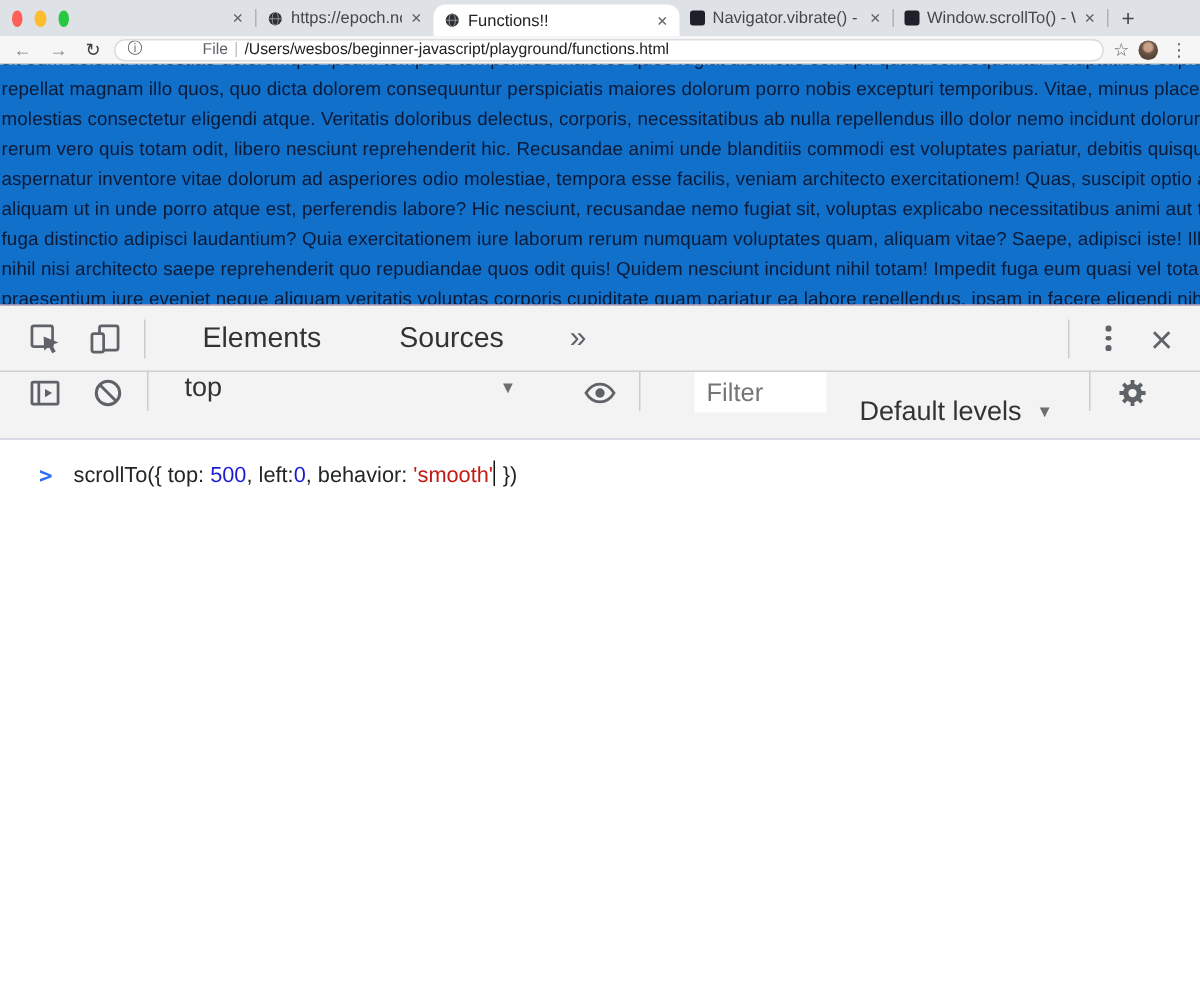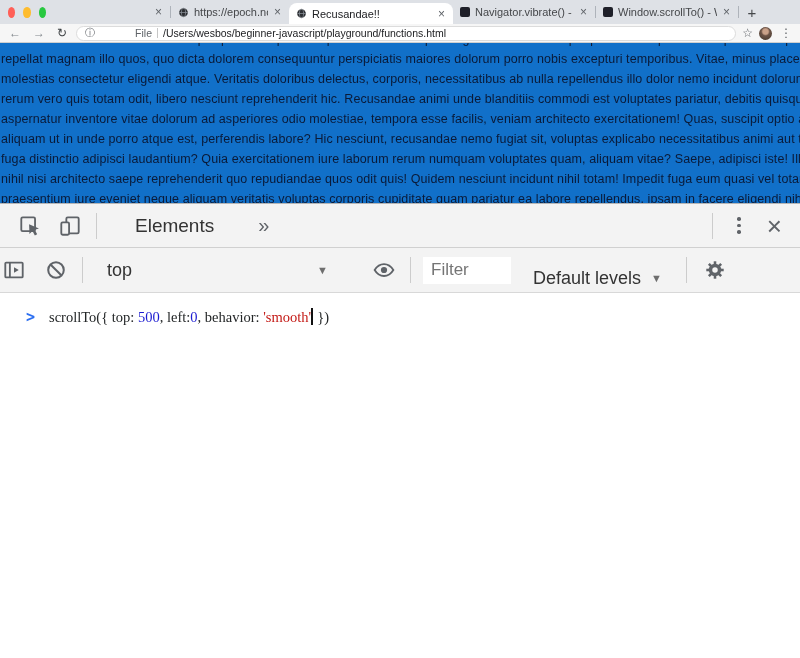--- a/index.html
+++ b/index.html
@@ -65,36 +65,36 @@
             color:#333; position:relative; white-space:nowrap; }
   .dt-tab.active::after { content:""; position:absolute; left:0; right:0; bottom:-1px; height:3px;
                           background:#1a73e8; }
   .dt-tab.more { padding:0 18px; font-size:20px; color:#5f6368; }
   .dt-spacer { flex:1; }
   .dots-v { display:flex; flex-direction:column; gap:3px; align-items:center; width:28px; }
   .dots-v i { width:3.5px; height:3.5px; background:#5f6368; border-radius:50%; }
   .dt-close { font-size:26px; font-weight:300; color:#5f6368; padding:0 18px 0 14px; line-height:1; }
 
   .dt-toolbar { height:45px; background:#f3f3f3; border-bottom:1px solid #d8d8d8;
-                display:flex; align-items:center; flex-shrink:0; }
+                display:flex; align-items:flex-start; padding-left:16px; flex-shrink:0; }
   .frame-select { width:245px; display:flex; align-items:center; justify-content:space-between;
                   padding:0 12px; font-size:18px; color:#333; }
   .dd { font-size:11px; color:#6e6e6e; }
   .filter { width:88px; height:27px; border:none; background:#fff; font-size:17px; padding:0 8px;
-            font-family:"Liberation Sans", sans-serif; color:#333; margin-left:0; }
+            font-family:"Liberation Sans", sans-serif; color:#333; margin-left:24px; }
   .filter::placeholder { color:#757575; }
   .levels { display:flex; align-items:center; gap:10px; font-size:18px; color:#333; margin-left:16px;
             padding:0 6px; white-space:nowrap;margin-top:16px; }
   .sep-right { margin-left:18px; margin-right:0; }
 
   .console { flex:1; background:#fff; min-height:0; }
   .prompt-row { display:flex; align-items:flex-start; padding:14px 0 0 26px; }
   .chevron { color:#2c6ff1; font-weight:700; font-size:15px; font-family:"DejaVu Sans Mono", monospace;
              margin-right:14px; line-height:20px; }
-  .code { font-family:Liberation Serif, serif; font-size:14.5px; color:#232627;
+  .code { font-family:Liberation Sans, sans-serif; font-size:14.5px; color:#232627;
           white-space:pre; line-height:20px; }
   .tok.num { color:#1c1cd1; }
   .tok.str { color:#c41a16; }
   .caret { display:inline-block; width:1.5px; height:17px; background:#111; vertical-align:-3px;
            margin:0 1px 0 0; }
 </style>
 </head>
 <body>
 
 <div class="screen">
@@ -124,21 +124,21 @@
     </div>
 
     <div class="tab active">
       <span class="favicon">
         <svg viewBox="0 0 24 24">
             <circle cx="12" cy="12" r="9.5" fill="#2d2f33"></circle>
             <ellipse cx="12" cy="12" rx="4.5" ry="9.5" fill="none" stroke="#8d949c" stroke-width="1.6"></ellipse>
             <line x1="2.5" y1="12" x2="21.5" y2="12" stroke="#8d949c" stroke-width="1.6"></line>
           </svg>
       </span>
-      <span class="tab-title">Recusandae!!</span>
+      <span class="tab-title">Functions!!</span>
       <span class="tab-close">×</span>
     </div>
 
     <div class="tab t-mdn">
       <span class="mdn-fav"></span>
       <span class="tab-title">Navigator.vibrate() - Web API</span>
       <span class="tab-close">×</span>
     </div>
     <span class="tab-sep"></span>
 
@@ -194,20 +194,23 @@
         <svg viewBox="0 0 24 24">
           <rect x="8" y="2.5" width="13.5" height="17.5" rx="1.5" fill="none" stroke="#5f6368" stroke-width="2"></rect>
           <rect x="2.5" y="8" width="8.5" height="13.5" rx="1.5" fill="#f3f3f3" stroke="#5f6368" stroke-width="2"></rect>
         </svg>
       </span>
       <span class="vsep"></span>
 
       <div class="dt-tab">
         <span>Elements</span>
       </div>
+      <div class="dt-tab">
+        <span>Sources</span>
+      </div>
       <div class="dt-tab more">»</div>
 
       <div class="dt-spacer"></div>
       <span class="vsep"></span>
       <span class="dots-v">
           <i></i>
           <i></i>
           <i></i>
         </span>
       <span class="dt-close">×</span>

